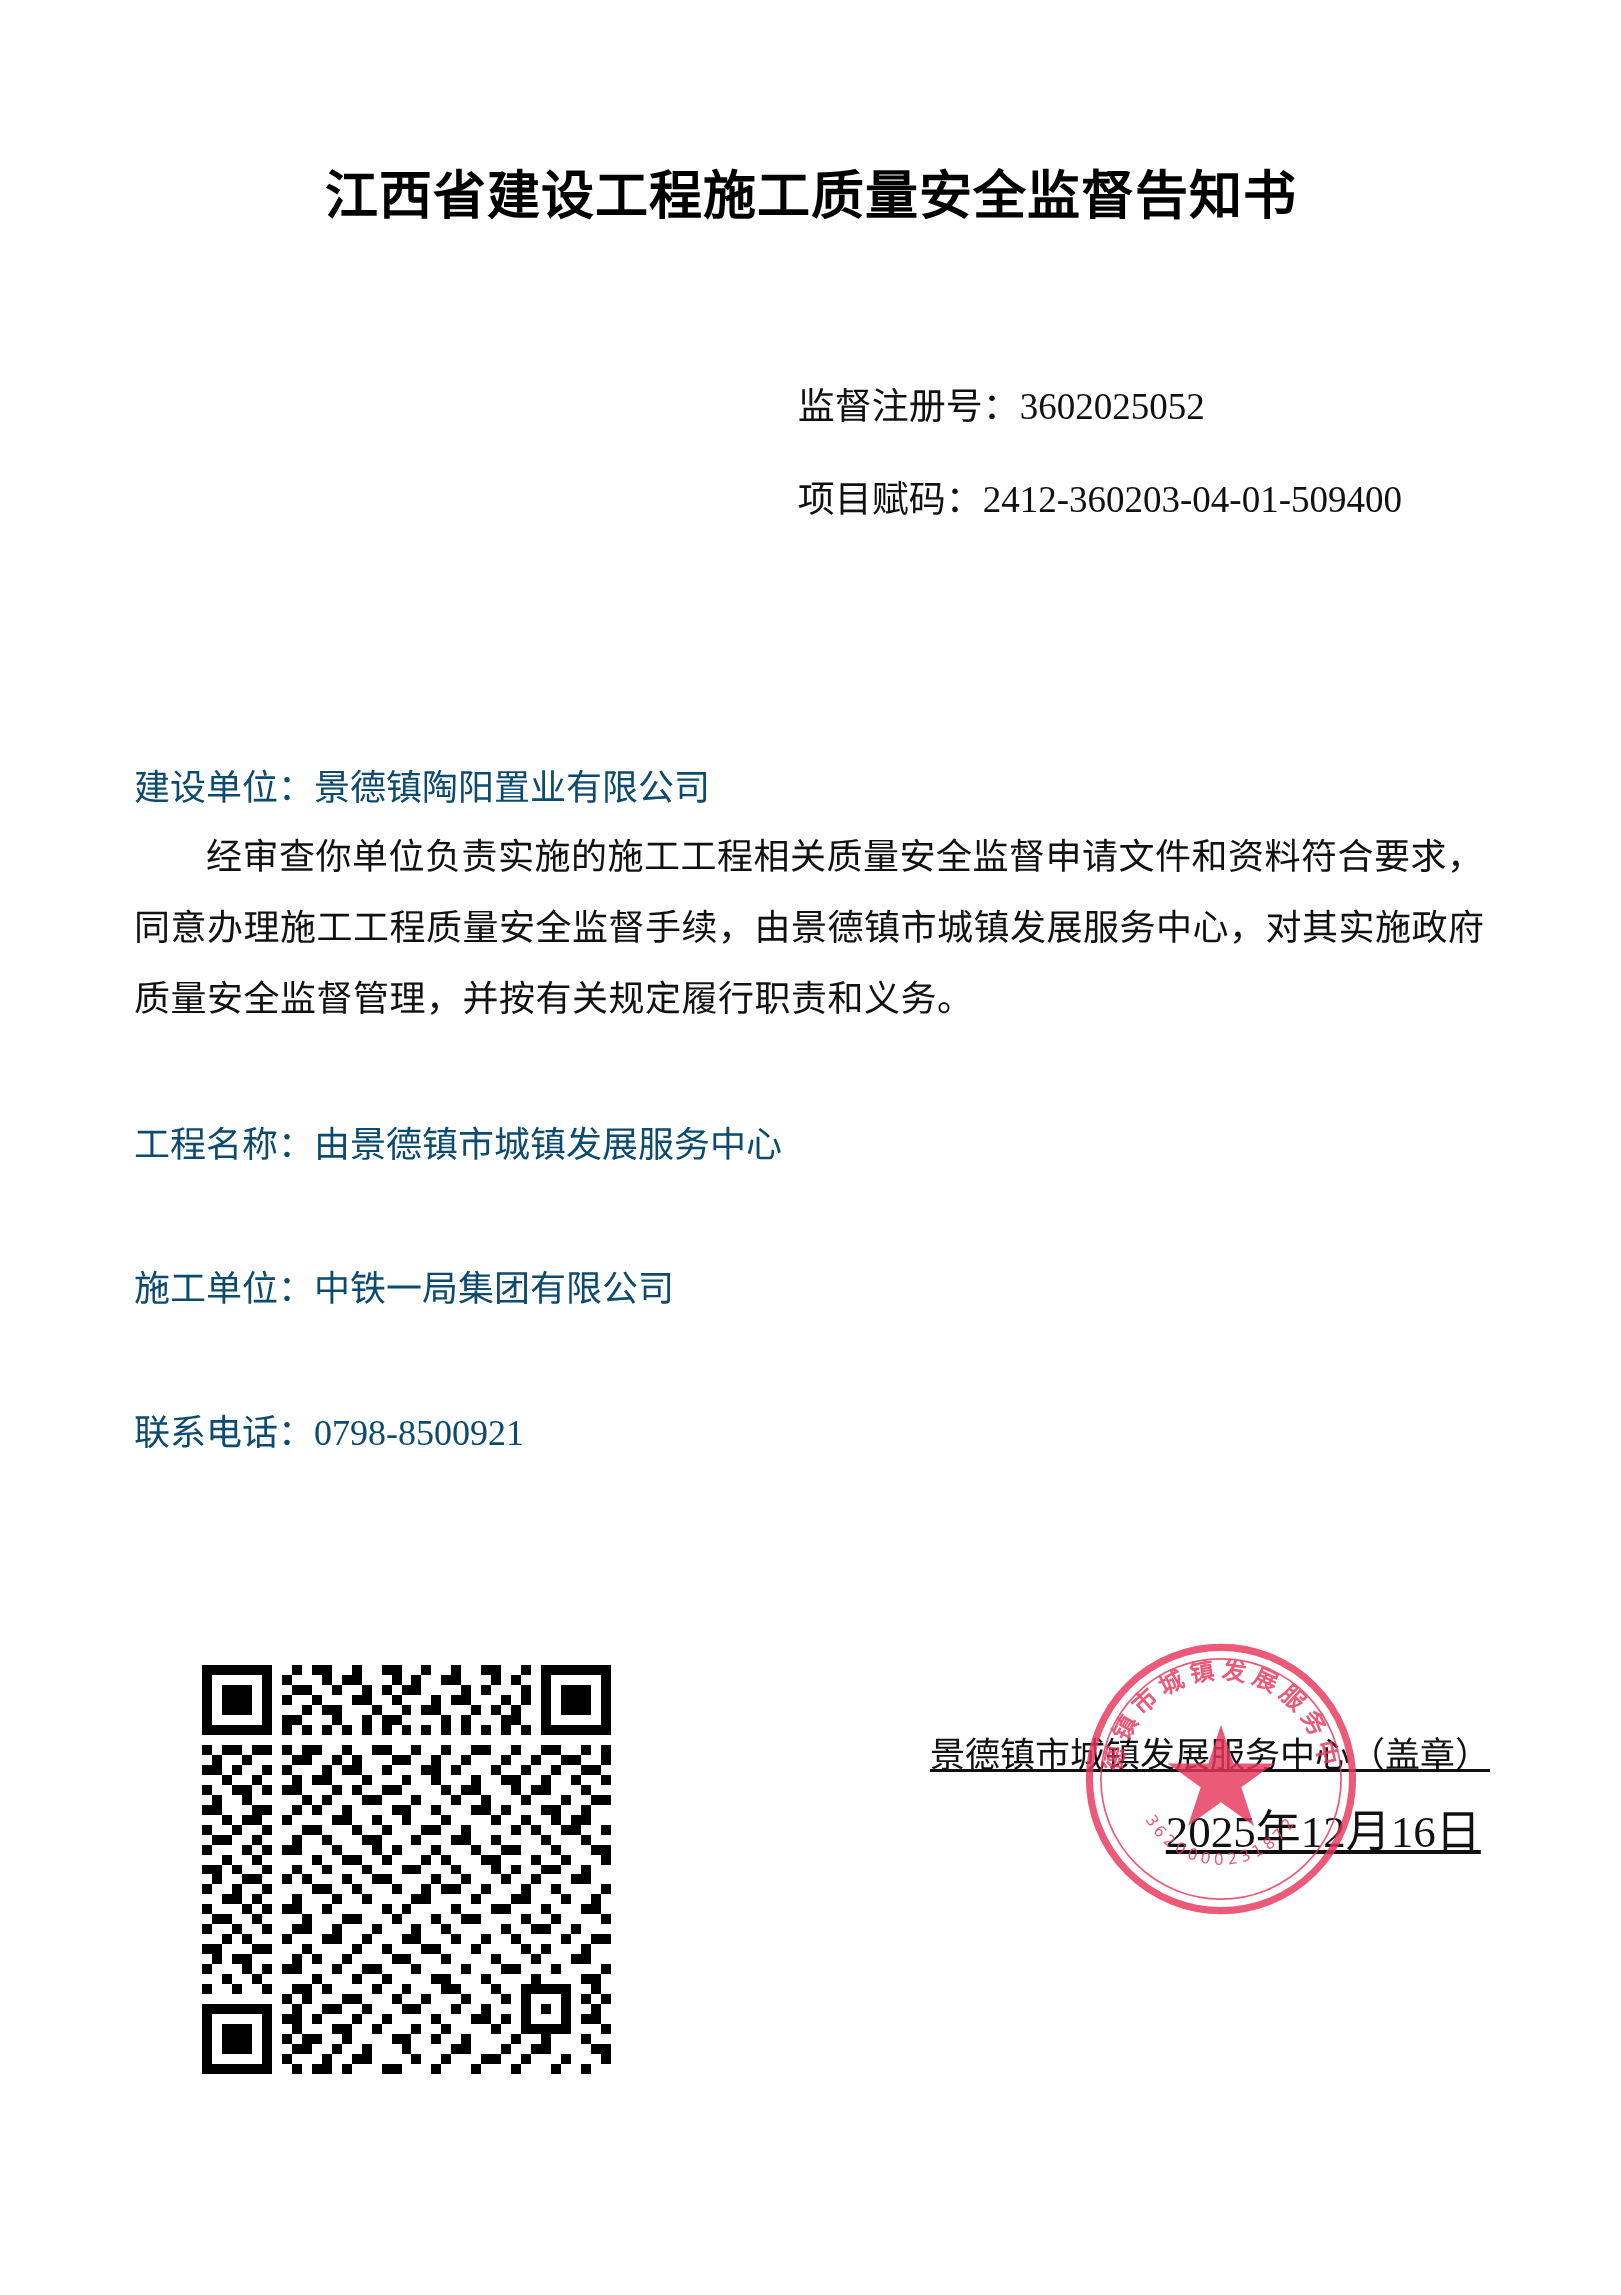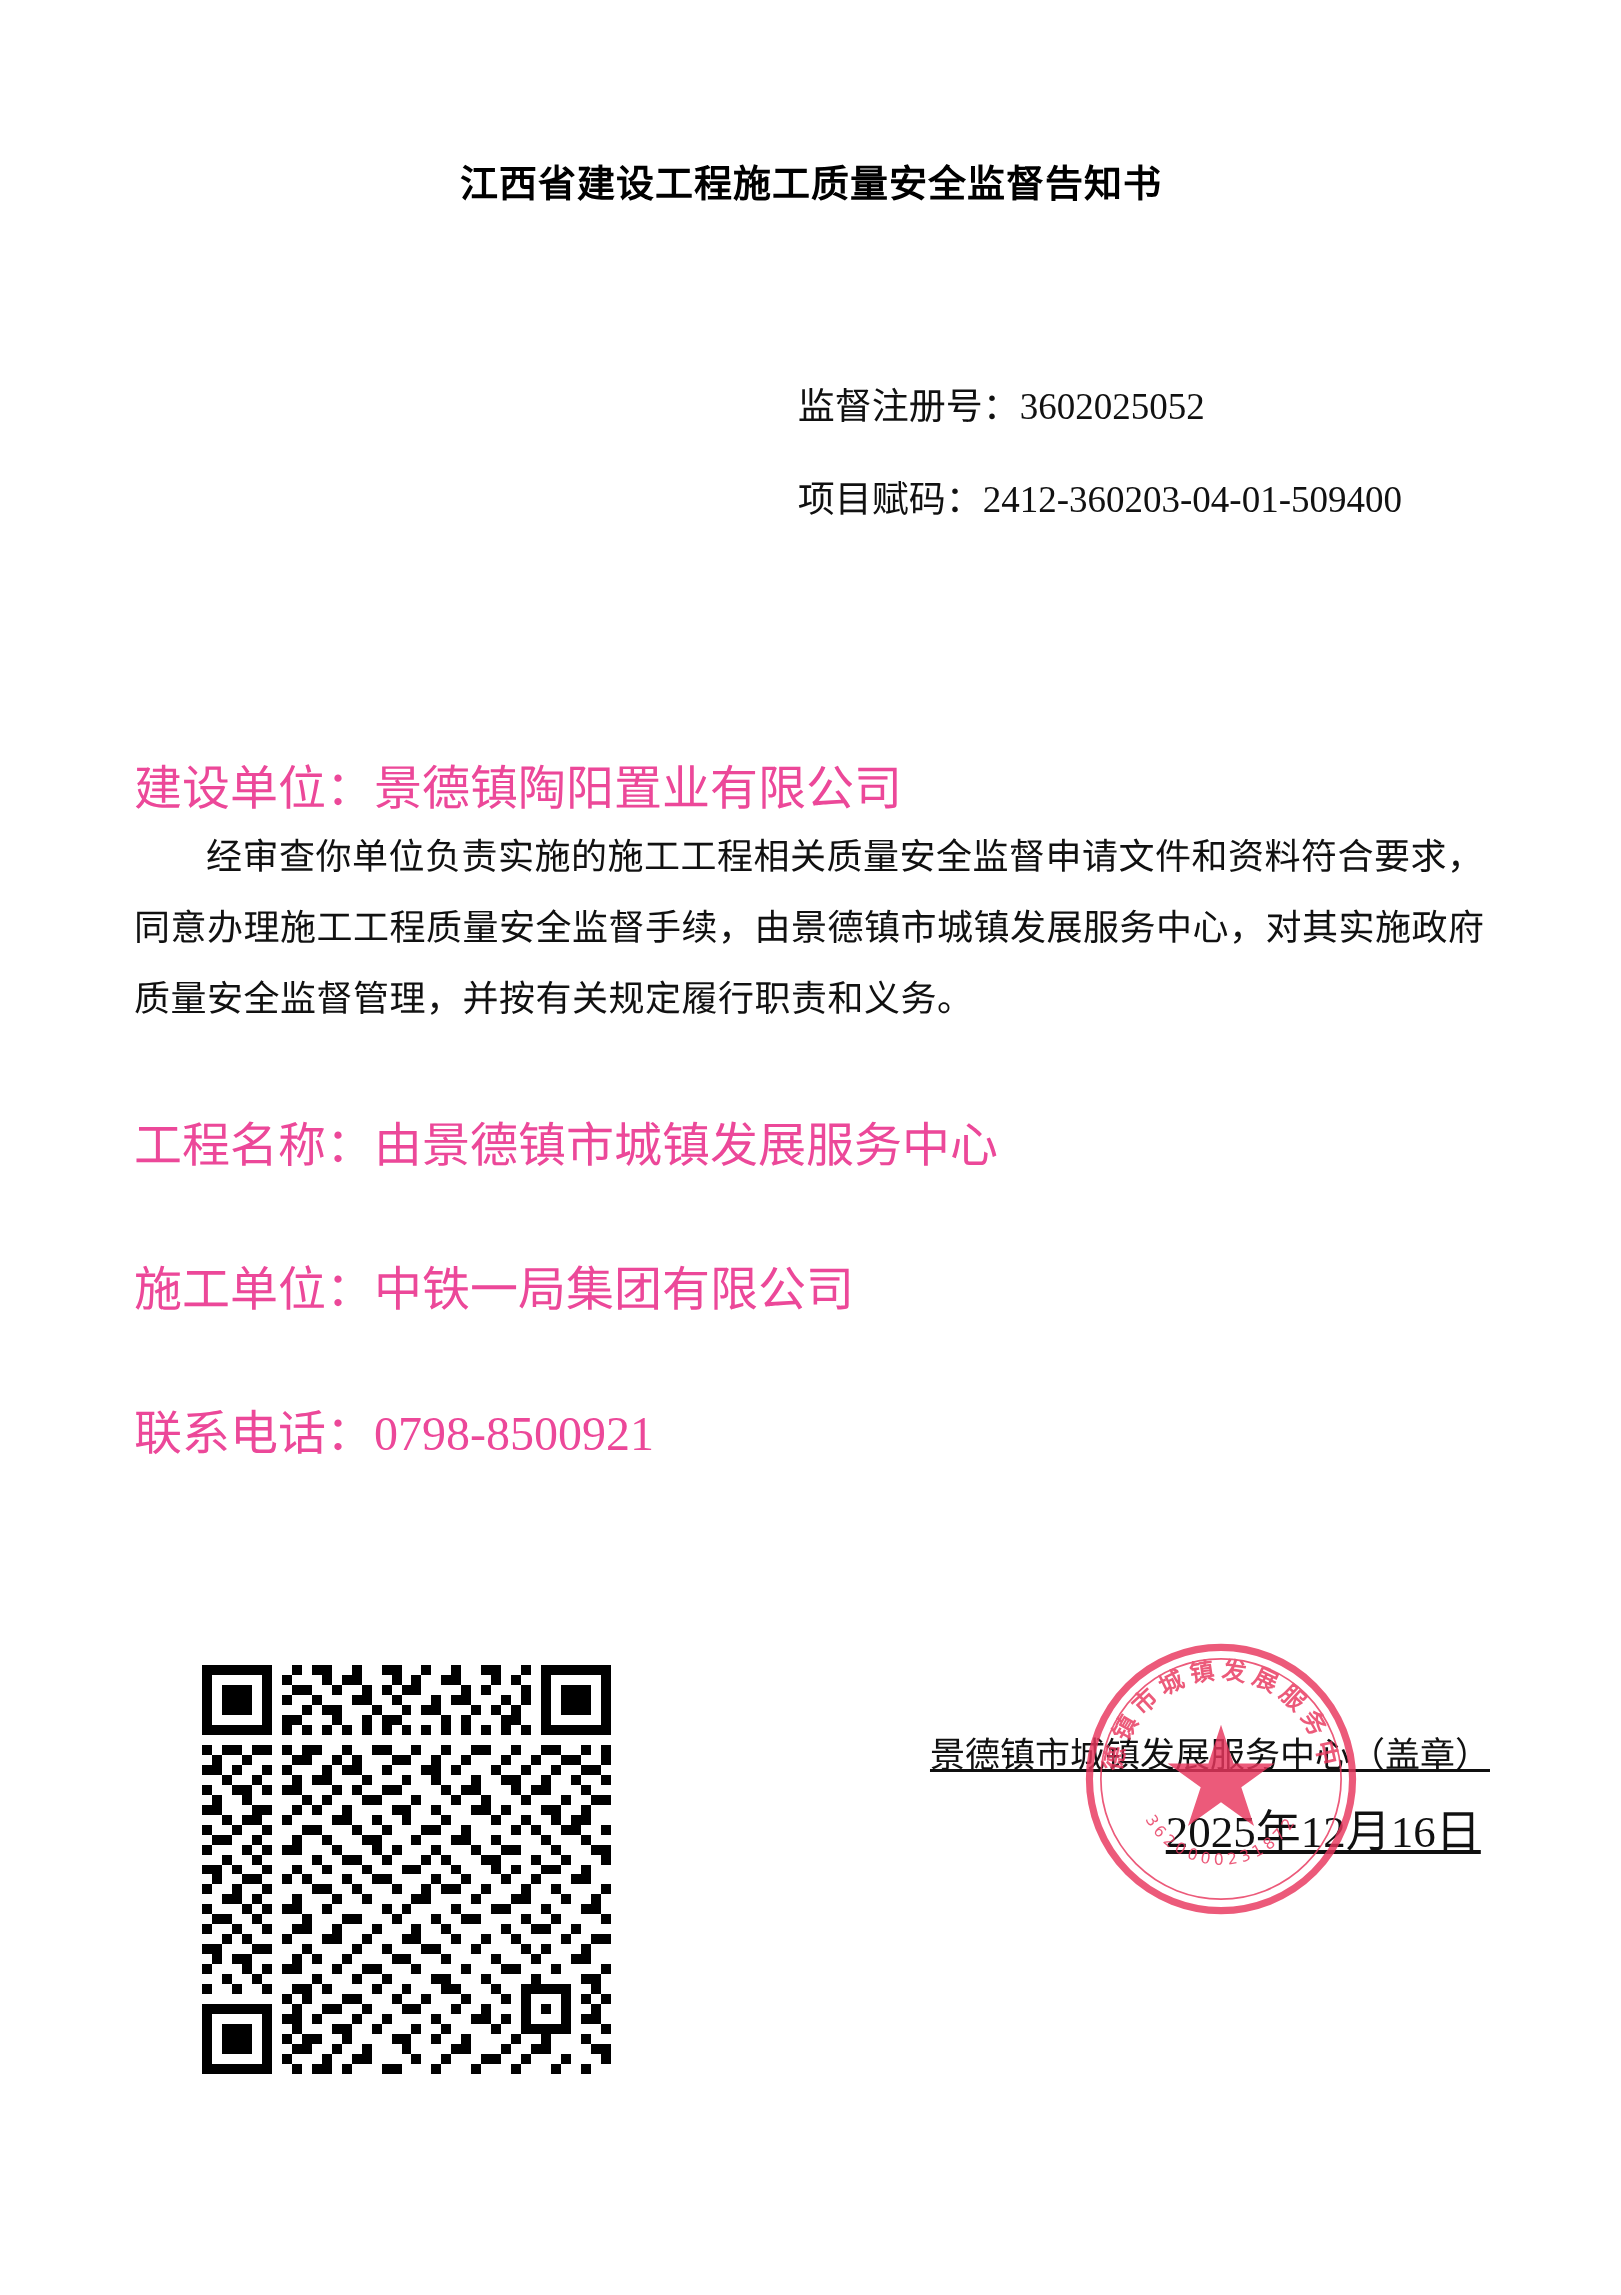--- a/index.html
+++ b/index.html
@@ -25,21 +25,21 @@
 
   
   .doc-title {
     position: absolute;
     top: 153px;
     left: 0;
     width: 100%;
     text-align: center;
     font-family: "DejaVu Sans", "Liberation Sans", sans-serif;
     font-weight: bold;
-    font-size: 38px;
+    font-size: 53px;
     letter-spacing: 1px;
     color: #000000;
   }
 
   
   .reg-block {
     position: absolute;
     top: 388px;
     right: 220px;
     text-align: left;
@@ -70,23 +70,23 @@
   .para {
     font-size: 36px;
     line-height: 71px;
     color: #111111;
     letter-spacing: 0.5px;
   }
   .para.indent {
     text-indent: 72px;
   }
   .field-line {
-    font-size: 48px;
+    font-size: 36px;
     line-height: 67px;
-    color: #ec4899;
+    color: #0c4a6e;
     white-space: nowrap;
   }
   .gap-b { height: 77px; }
   .gap-c { height: 77px; }
   .gap-d { height: 77px; }
 
   
   .qr-wrap {
     position: absolute;
     left: 202px;

